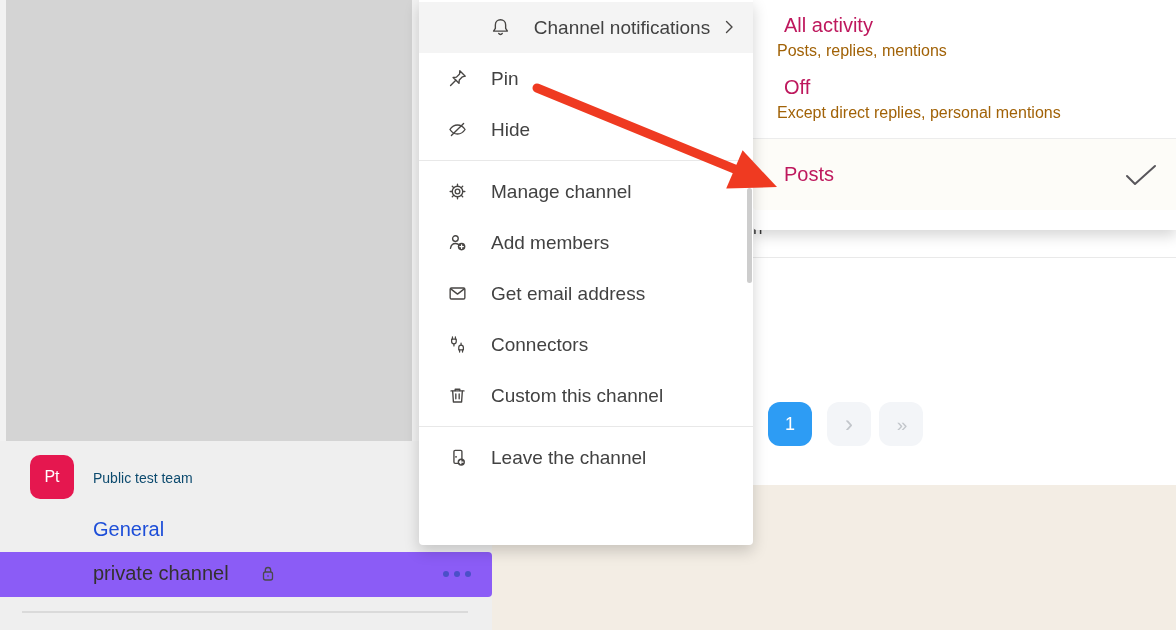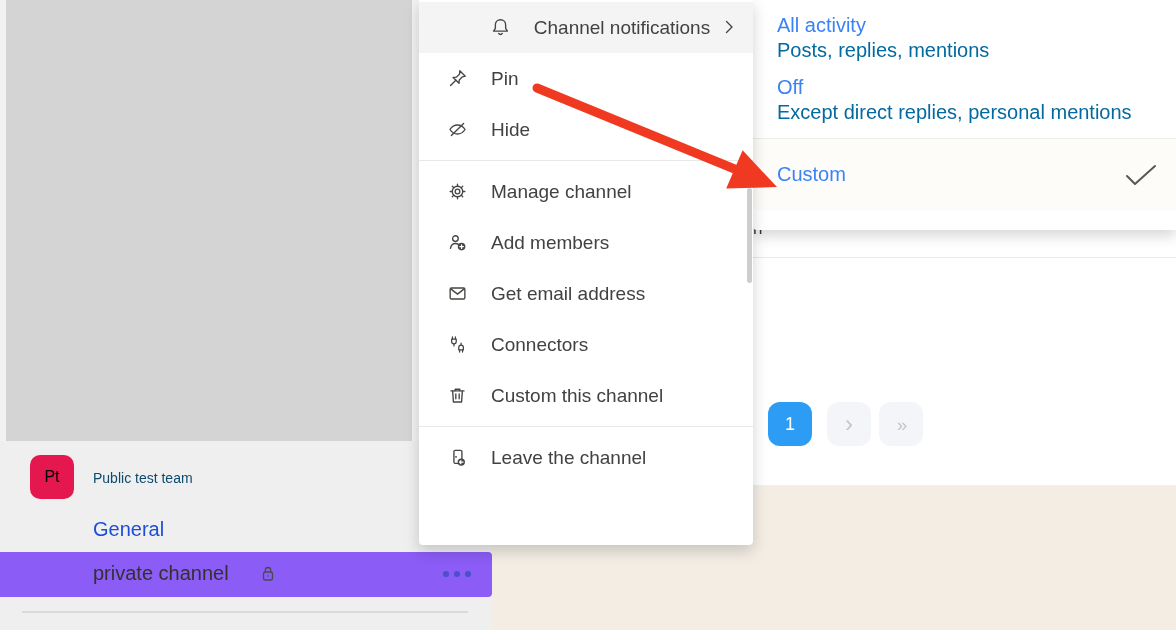--- a/index.html
+++ b/index.html
@@ -21,21 +21,21 @@
   
   .page-btn { position:absolute; top:402px; width:44px; height:44px; border-radius:12px; border:none;
               display:flex; align-items:center; justify-content:center; font-family:inherit; }
   .page-current { left:768px; background:#2d9cf4; color:#fff; font-size:18px; }
   .page-next { left:827px; background:#f3f5f8; color:#c2c6cb; font-size:24px; line-height:1; }
   .page-last { left:879px; background:#f3f5f8; color:#c2c6cb; font-size:19px; letter-spacing:-2px; line-height:1; }
 
   
   .sidebar { position:absolute; left:0; top:441px; width:492px; height:189px; background:#efefef; z-index:5; }
   .team-avatar { position:absolute; left:30px; top:14px; width:44px; height:44px; border-radius:10px;
-                 background:#e5174f; color:#000000; font-size:16px; display:flex; align-items:center; justify-content:center; }
+                 background:#e5174f; color:#ffffff; font-size:16px; display:flex; align-items:center; justify-content:center; }
   .team-name { position:absolute; left:93px; top:29px; font-size:14px; color:#0c4a6e; }
   .channel-general { position:absolute; left:93px; top:77px; font-size:20px; color:#1d4ed8; }
   .channel-row { position:absolute; left:0; top:111px; width:492px; height:45px; background:#8b5cf6;
                  border-radius:0 4px 4px 0; }
   .channel-private { position:absolute; left:93px; top:10px; font-size:20px; color:#33312f; }
   .lock-icon { position:absolute; left:258px; top:12px; }
   .more-dots { position:absolute; left:443px; top:19px; display:flex; gap:5px; cursor:pointer; }
   .more-dots i { width:6px; height:6px; border-radius:50%; background:#4b50c8; }
   .sidebar-divider { position:absolute; left:22px; top:170px; width:446px; height:2px; background:#dadada; }
 
@@ -48,22 +48,22 @@
   .menu-item .mi-label { font-size:19px; color:#424242; white-space:nowrap; }
   .menu-item .mi-chevron { position:absolute; right:16px; top:15px; }
   .menu-divider { height:1px; background:#e8e8e8; margin:5px 0; }
   .menu-scrollbar { position:absolute; right:1px; top:188px; width:5px; height:95px; background:#cdcdcd; border-radius:3px; }
   .mi-icon svg, .mi-chevron svg { display:block; }
 
   
   .submenu { position:absolute; left:753px; top:0; width:423px; height:230px; background:#fff; z-index:19;
              border-radius:0 0 0 4px; box-shadow:0 6px 14px rgba(0,0,0,.16); }
   .sub-option { padding:11px 0 0 24px; cursor:pointer; }
-  .sub-title { font-size:20px; color:#3b82f6; line-height:28px; }
-  .sub-subtitle { font-size:20px; color:#0369a1; line-height:23px; }
+  .sub-title { font-size:20px; color:#be185d; line-height:28px;margin-left:7px; }
+  .sub-subtitle { font-size:16px; color:#a16207; line-height:23px; }
   .sub-divider { height:1px; background:#ececec; margin-top:14px; }
   .sub-custom { position:relative; height:71px; display:flex; align-items:center; padding-left:24px;
                 background:#fdfcf8; border-radius:0 0 0 4px; cursor:pointer; }
   .sub-custom .sub-title { line-height:normal; }
   .check-icon { position:absolute; right:18px; top:24px; }
 
   
   .arrow-overlay { position:absolute; left:0; top:0; width:1176px; height:630px; z-index:30; pointer-events:none; }
 </style>
 </head>
@@ -228,21 +228,21 @@
     <div class="sub-option">
       <div class="sub-title">All activity</div>
       <div class="sub-subtitle">Posts, replies, mentions</div>
     </div>
     <div class="sub-option">
       <div class="sub-title">Off</div>
       <div class="sub-subtitle">Except direct replies, personal mentions</div>
     </div>
     <div class="sub-divider"></div>
     <div class="sub-custom">
-      <div class="sub-title">Custom</div>
+      <div class="sub-title">Posts</div>
       <span class="check-icon">
         <svg width="34" height="26" viewBox="0 0 34 26" fill="none" stroke="#58565b" stroke-width="2" stroke-linecap="round" stroke-linejoin="round">
           <path d="M3 13l8 8L31 3"></path>
         </svg>
       </span>
     </div>
   </div>
 
   <svg class="arrow-overlay" viewBox="0 0 1176 630">
     <line x1="537" y1="88" x2="737" y2="170" stroke="#ef3a21" stroke-width="9" stroke-linecap="round"></line>

